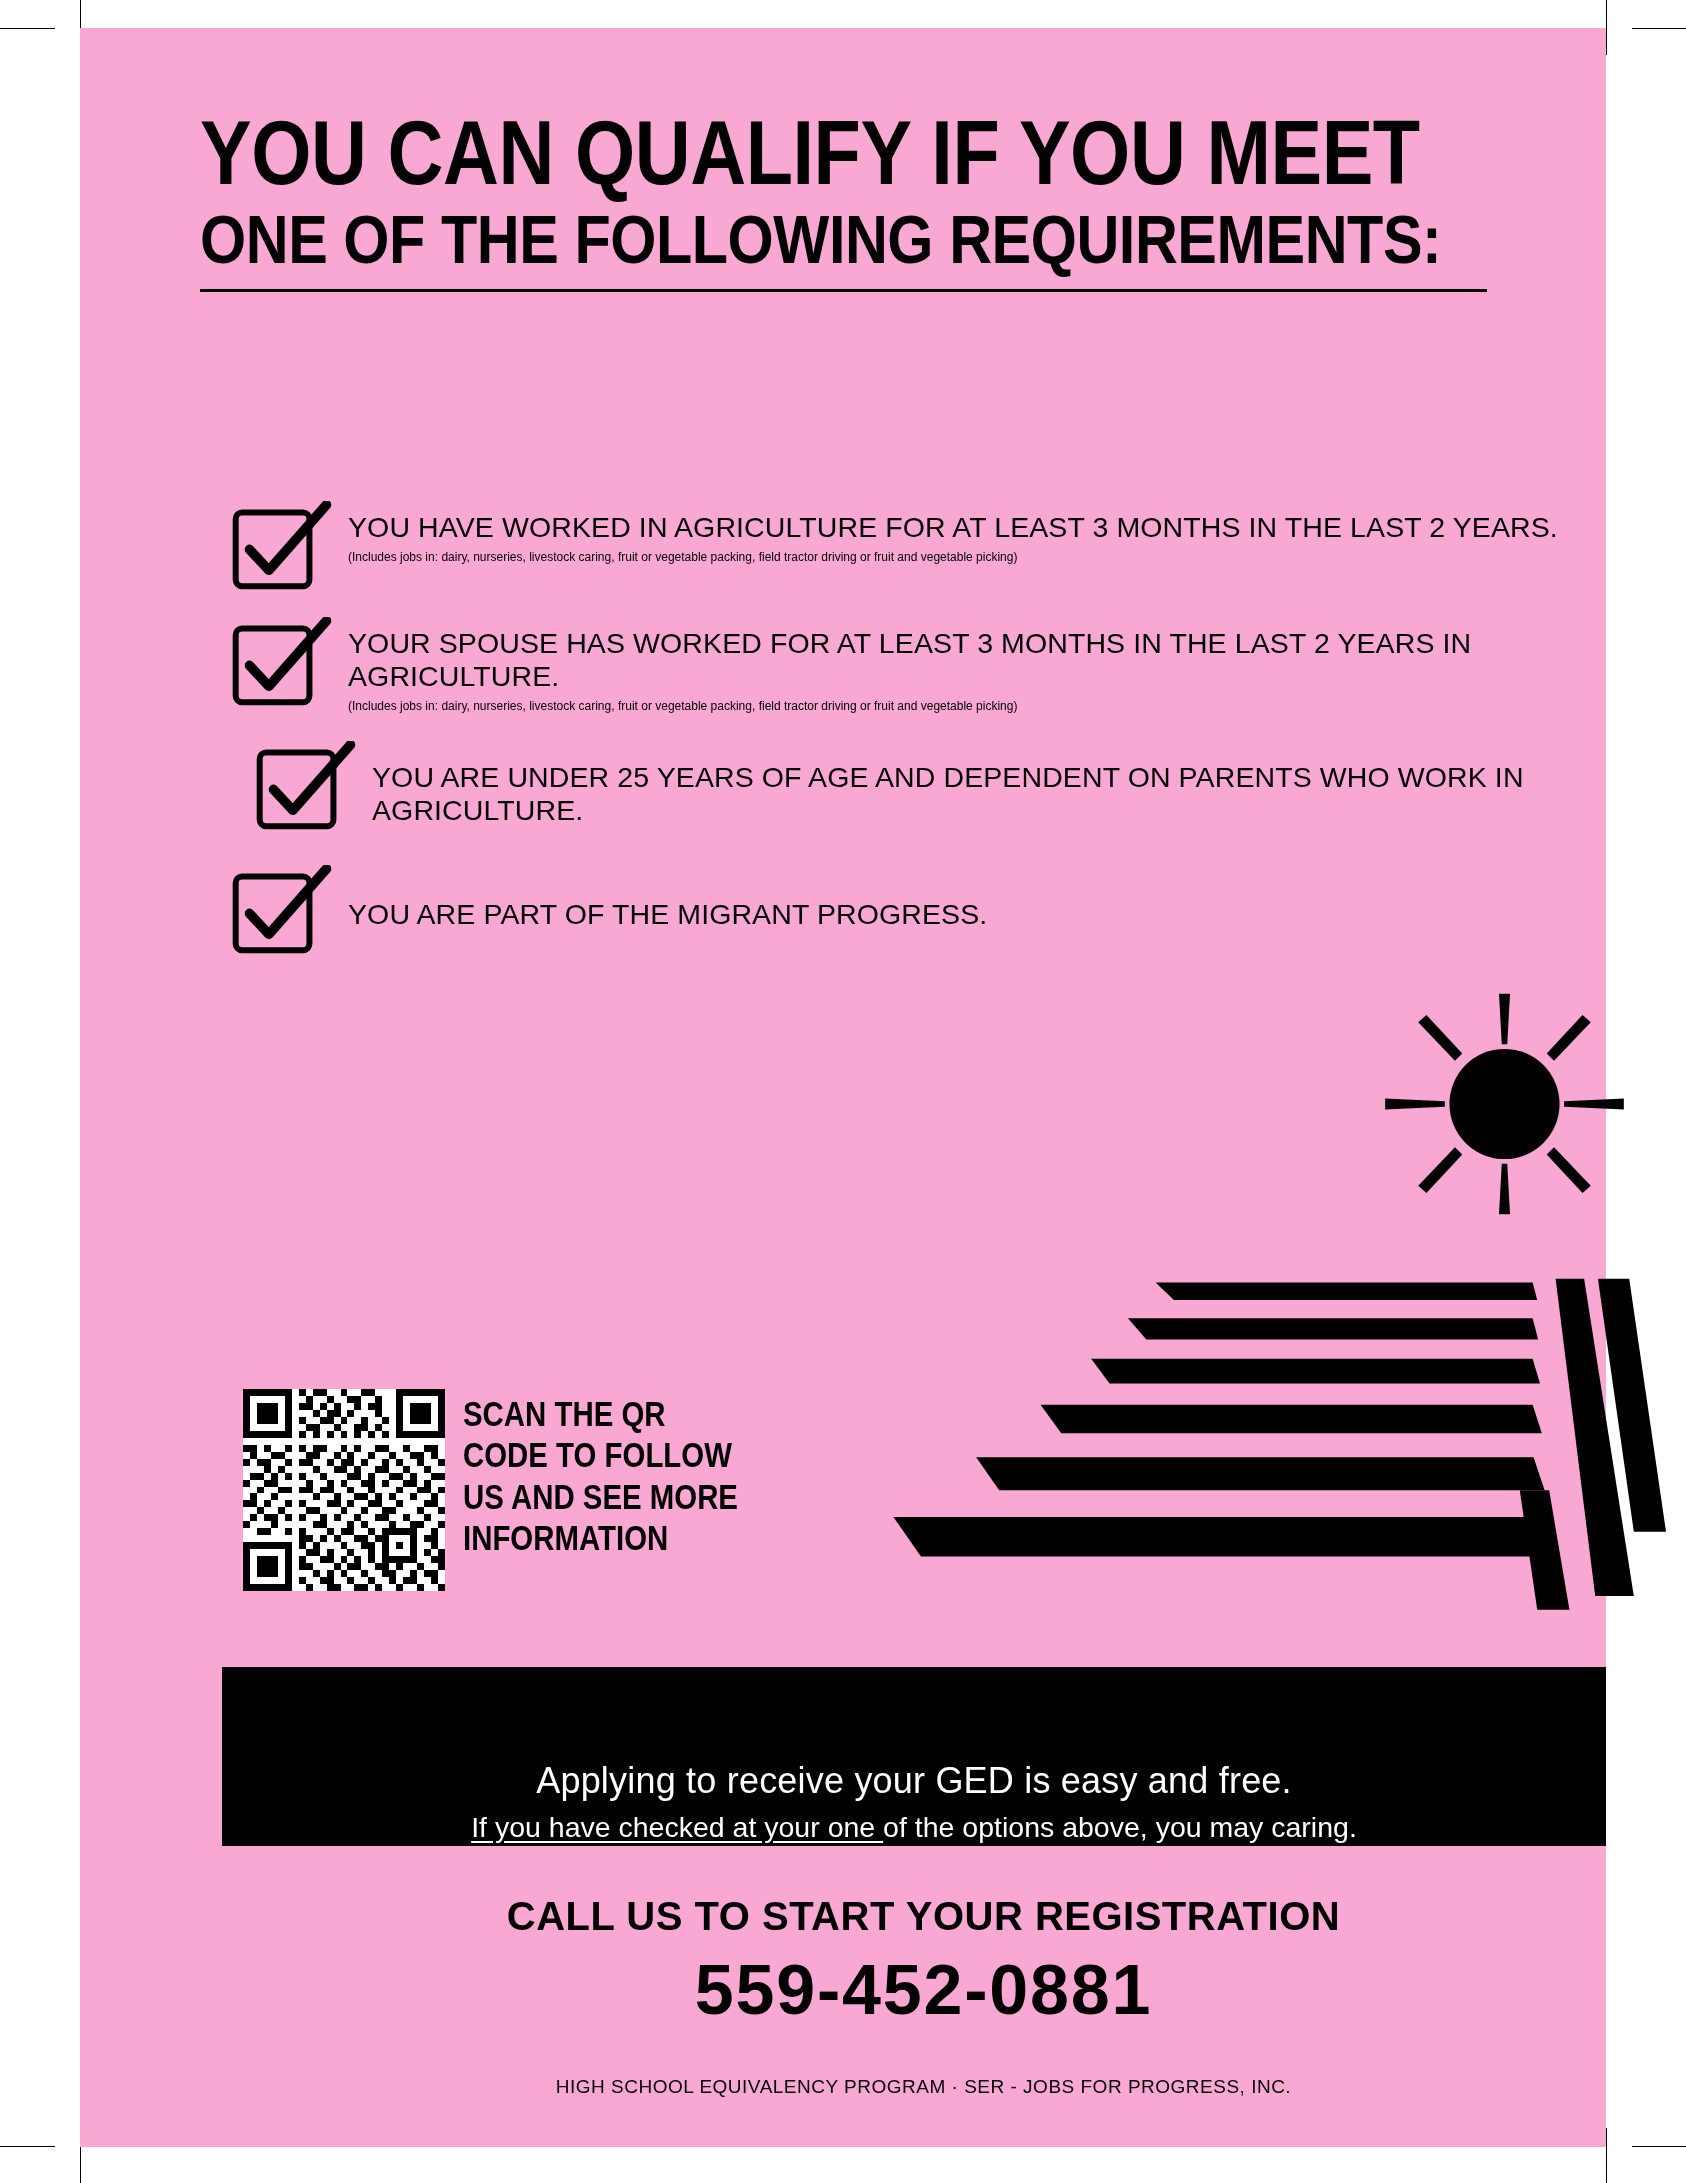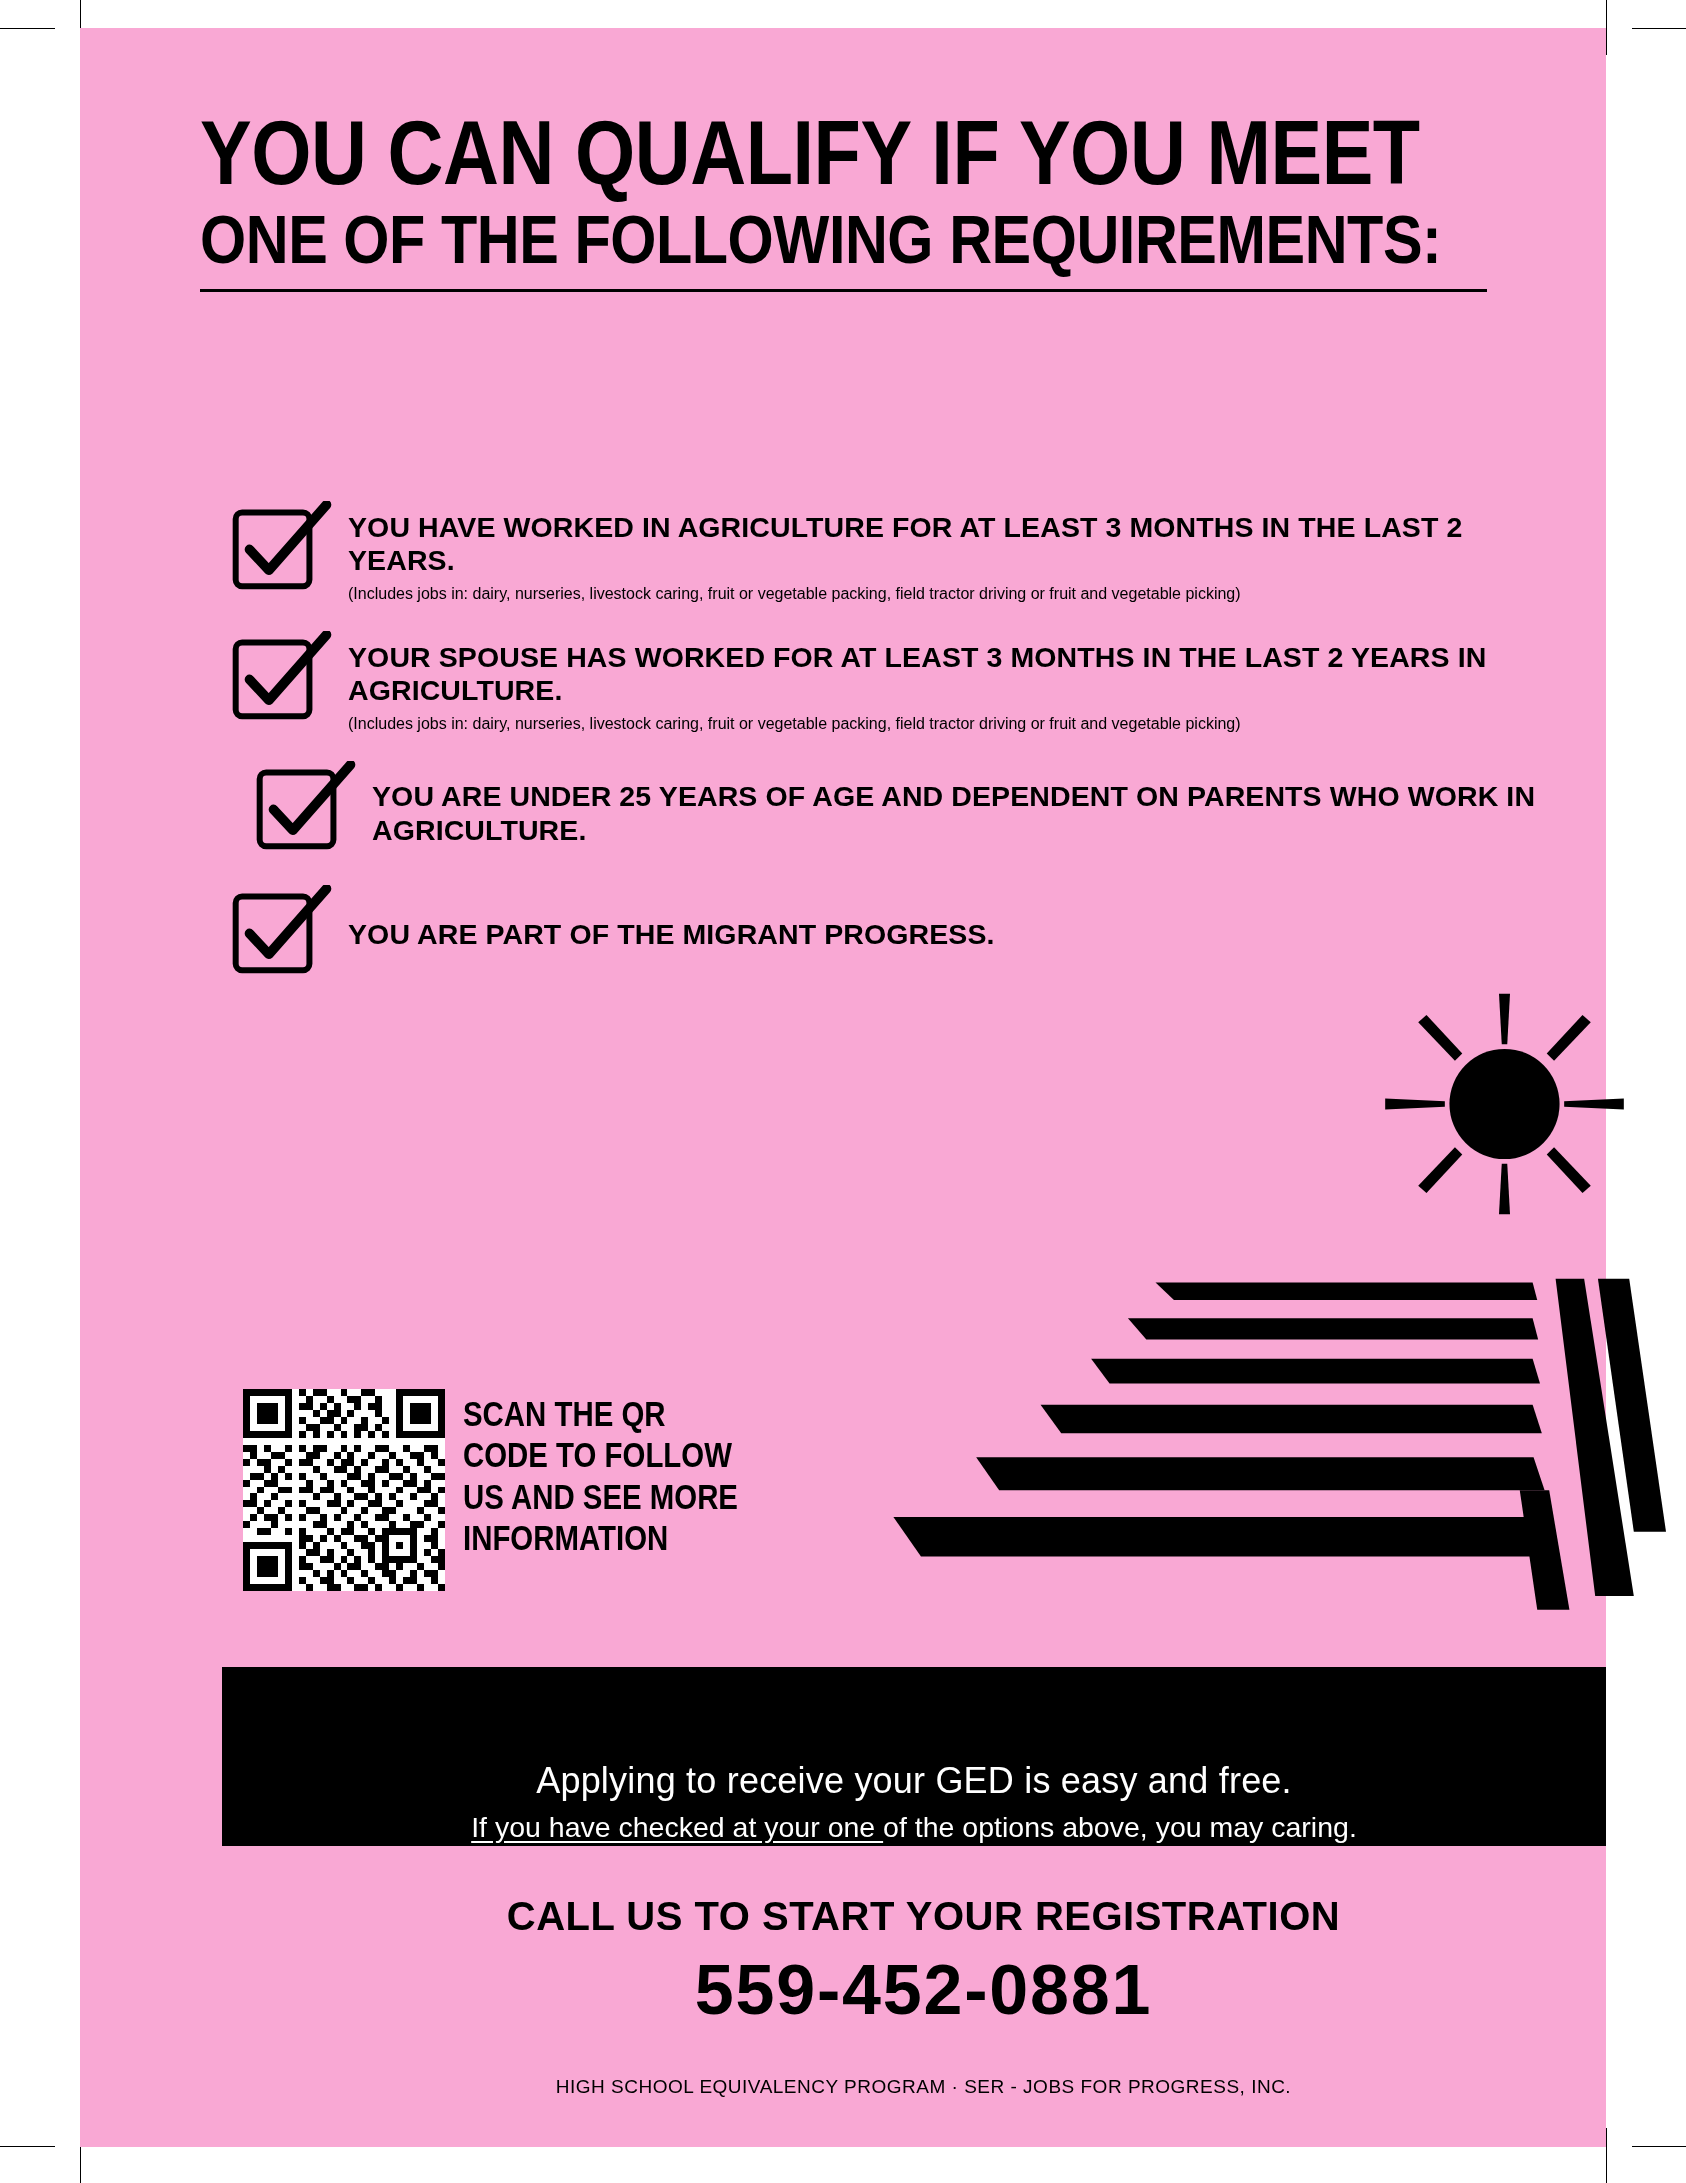--- a/index.html
+++ b/index.html
@@ -87,30 +87,30 @@
     height: 90px;
   }
   .checkbox svg { display: block; }
   .req-text {
     padding-left: 10px;
     padding-top: 10px;
     flex: 1 1 auto;
   }
   .req-main {
     font-family: "Liberation Sans", sans-serif;
-    font-weight: 700;
+    font-weight: 400;
     font-size: 28.5px;
     line-height: 1.18;
     letter-spacing: 0.1px;
     color: #000;
   }
   .req-sub {
     font-family: "Liberation Sans", sans-serif;
     font-weight: 400;
-    font-size: 16px;
+    font-size: 12px;
     line-height: 1.33;
     color: #000;
     margin-top: 5.5px;
   }
   .row-3 .req-text { padding-top: 19.3px; }
   .row-4 .req-text { padding-top: 33px; }
   .row-3 { margin-bottom: 34px; padding-left: 24px; }
 
   
   .sun {

